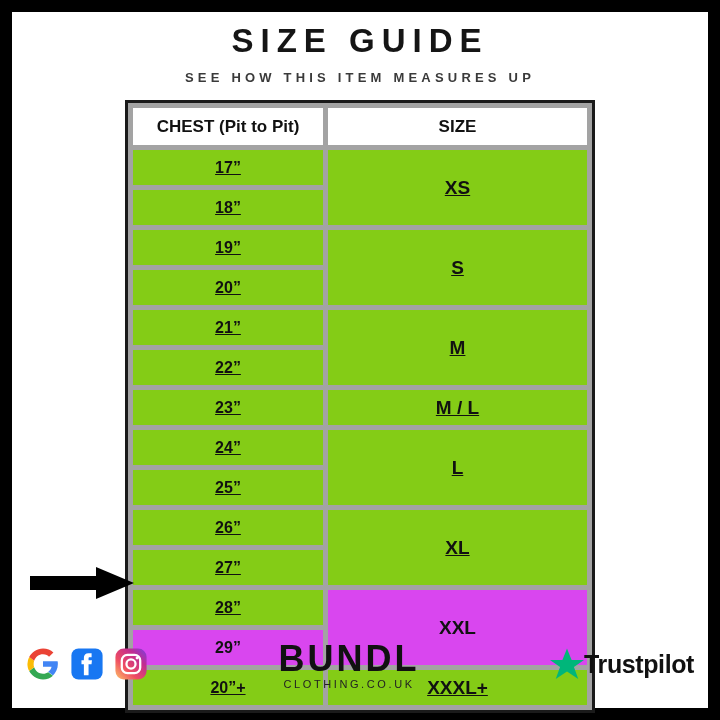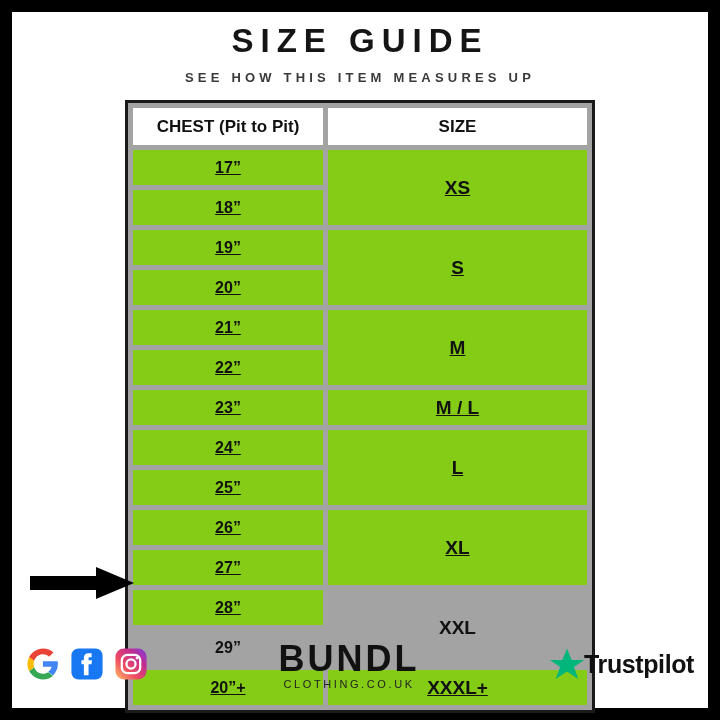--- a/index.html
+++ b/index.html
@@ -82,21 +82,21 @@
   table.sizes td.chest {
     font-size: 16px;
     height: 35px;
     padding: 0;
   }
   table.sizes td.size {
     font-size: 19px;
     padding: 0;
   }
   .shade { background: #84cc16; text-decoration: underline; }
-  .plain { background: #a3a3a3; }
+  .plain { background: #d946ef; }
 
   
   #arrow {
     position: absolute;
     left: 18px;
     top: 554px;
     width: 104px;
     height: 34px;
   }
 

